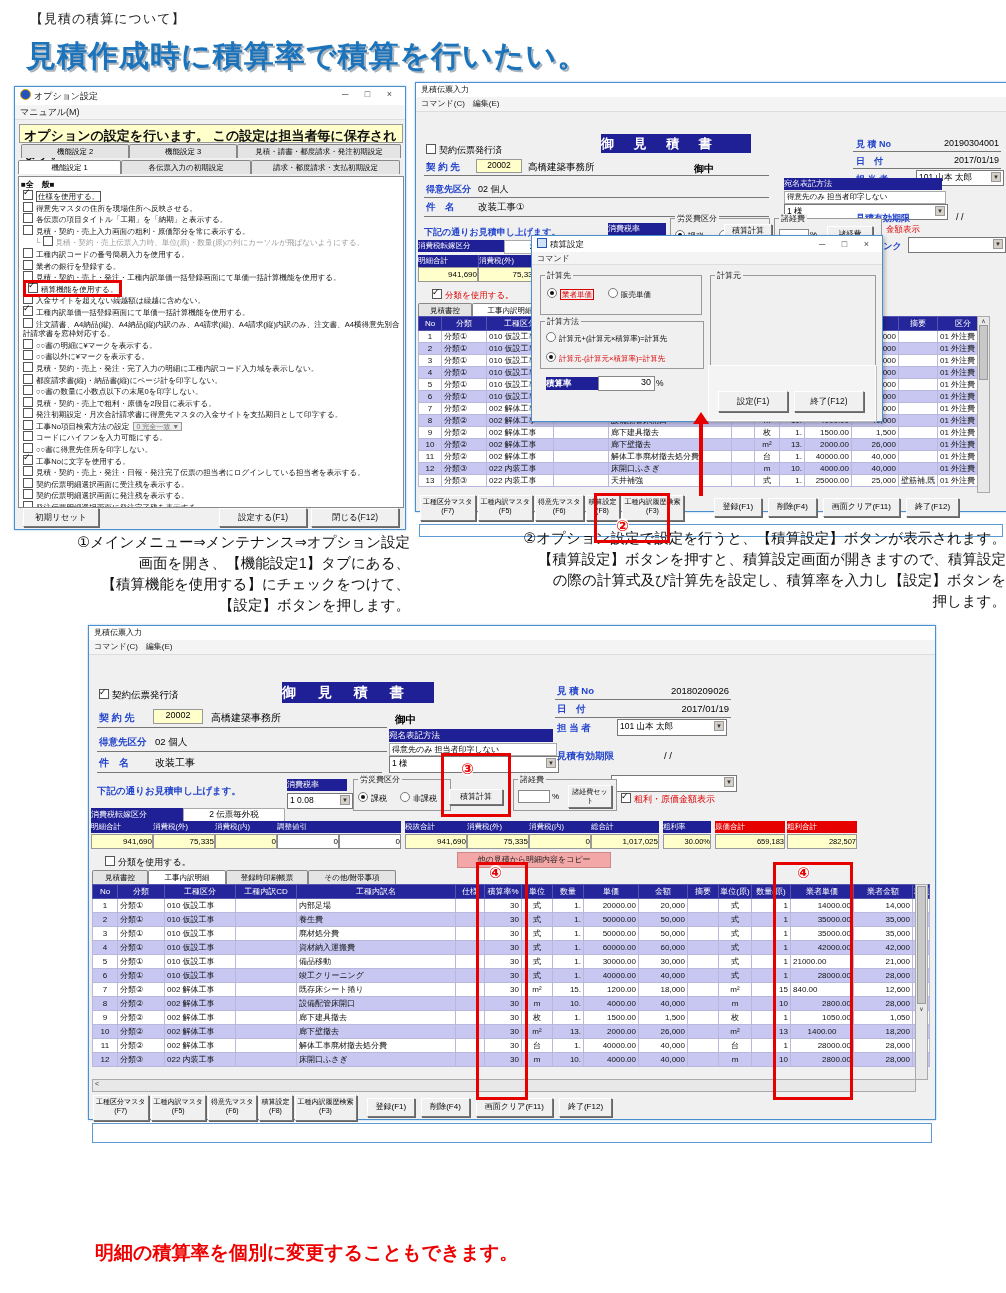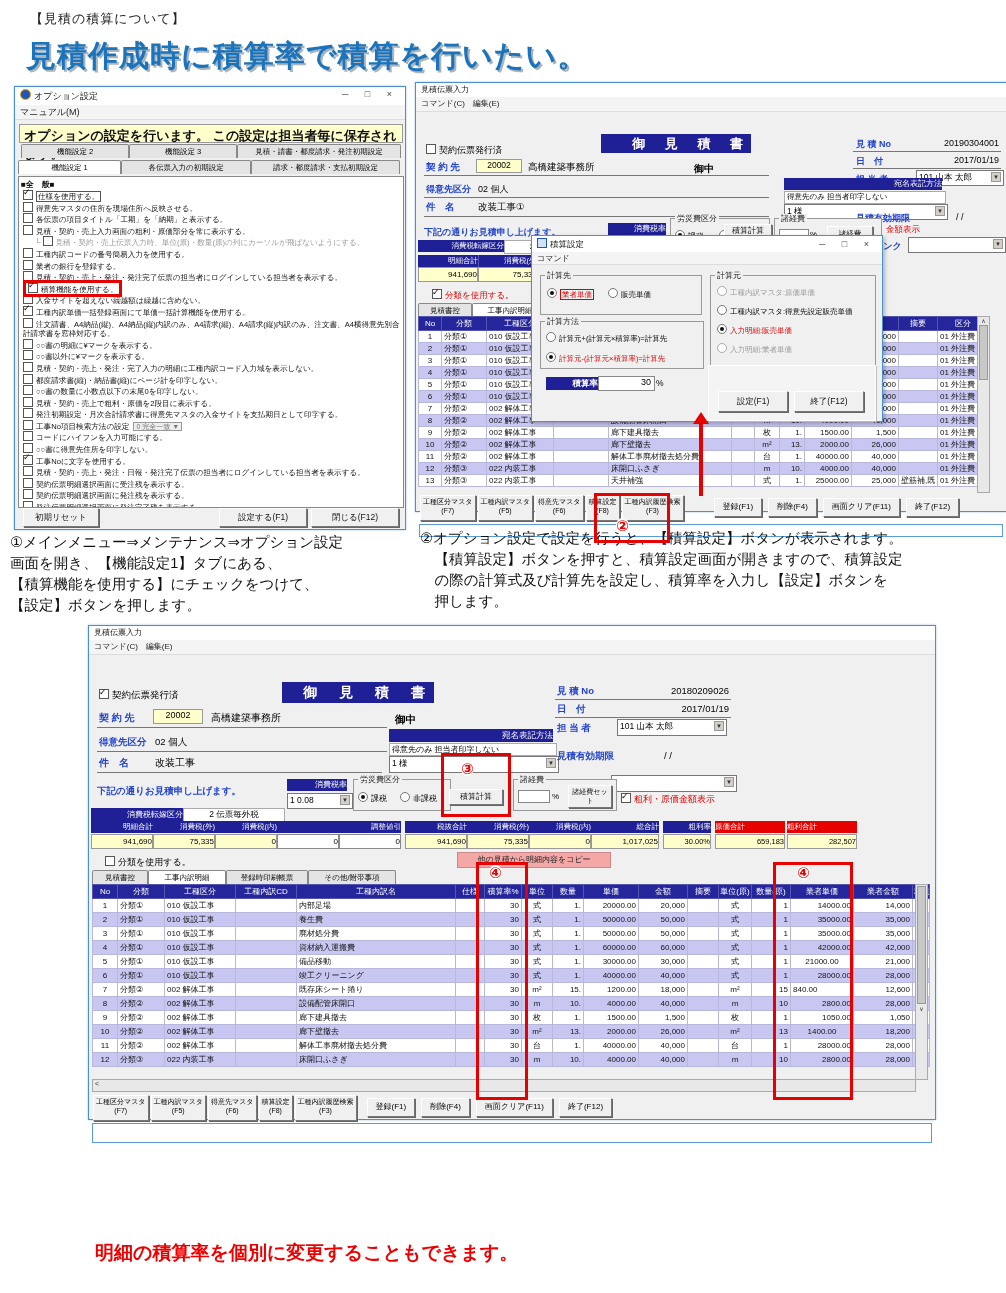--- a/index.html
+++ b/index.html
@@ -7,21 +7,21 @@
   .abs{position:absolute;}
   .kicker{font-size:13px;color:#222;letter-spacing:1px;}
   .headline{font-size:30px;font-weight:bold;color:#1b74bb;text-shadow:2px 2px 0 #aab4bd;letter-spacing:1px;}
   
   .win{position:absolute;background:#f0f0f0;border:1px solid #4a90d0;box-shadow:0 0 2px #9cc4e8;}
   .tbar{height:16px;background:#ffffff;font-size:9px;color:#111;padding:2px 5px 0 5px;white-space:nowrap;}
   .winctl{position:absolute;top:2px;right:6px;font-size:9px;color:#444;letter-spacing:7px;}
   .mbar{height:13px;background:#f4f4f4;font-size:9px;color:#222;padding:1px 5px 0 5px;border-bottom:1px solid #ddd;}
   .body{position:relative;width:100%;}
   
-  .navy{background:#1f1f96;color:#fff;text-align:right;}
+  .navy{background:#1f1f96;color:#fff;text-align:left;}
   .bluelab{color:#2244cc;font-weight:bold;}
   .yellow{background:#ffffcc;border:1px solid #999;}
   .whitebox{background:#fff;border:1px solid #888;}
   .uline{border-bottom:1px solid #777;height:1px;}
   .dd{background:#fff;border:1px solid #777;font-size:8.5px;padding:1px 2px;white-space:nowrap;overflow:hidden;}
   .dd .ar{float:right;background:#d4d0c8;border:1px solid #999;font-size:6px;line-height:8px;padding:0 1px;color:#333;}
   .cb{display:inline-block;width:8px;height:8px;background:#fff;border:1px solid #555;vertical-align:-1px;position:relative;margin-right:3px;flex:none;}
   .cb.on::after{content:"✓";position:absolute;left:-1px;top:-3px;font-size:9px;color:#111;}
   .radio{display:inline-block;width:8px;height:8px;background:#fff;border:1px solid #777;border-radius:50%;vertical-align:-1px;margin-right:3px;position:relative;flex:none;}
   .radio.on::after{content:"";position:absolute;left:2px;top:2px;width:4px;height:4px;border-radius:50%;background:#111;}
@@ -50,21 +50,21 @@
   .opt-row.gray{color:#999;}
   .opt-row.ind{padding-left:14px;}
   .hl{border:3px solid #e60000;display:inline-block;padding:0 2px;margin:-3px 0;position:relative;z-index:5;background:transparent;}
   .mini-select{background:#eee;border:1px solid #999;color:#777;font-size:7px;padding:0 2px;margin-left:4px;}
   
   .redbox{position:absolute;border:3px solid #e60000;z-index:60;}
   .mark{position:absolute;color:#e60000;font-size:15px;font-weight:bold;z-index:65;background:#fff;border-radius:50%;line-height:15px;}
   .arrowshaft{position:absolute;width:4px;background:#e60000;z-index:60;}
   .arrowhead{position:absolute;width:0;height:0;border-left:8px solid transparent;border-right:8px solid transparent;border-bottom:12px solid #e60000;z-index:60;}
   
-  .cap{font-size:14.5px;color:#111;line-height:21px;white-space:pre-line;}
+  .cap{font-size:14.5px;color:#111;line-height:21px;white-space:pre-line;text-align:right;}
   .rednote{font-size:19px;font-weight:bold;color:#ee0000;}
   
   .toolbar{position:absolute;display:flex;align-items:flex-start;}
   .tbbtn{font-size:7px;line-height:8.5px;height:22px;padding:2px 2px 0 2px;margin-right:2px;text-align:center;background:#f0f0f0;border:1px solid #777;border-top-color:#fff;border-left-color:#fff;box-shadow:1px 1px 0 #666;white-space:nowrap;}
   .actbtn{font-size:8px;height:17px;line-height:16px;padding:0 8px;margin-right:6px;text-align:center;background:#f0f0f0;border:1px solid #777;border-top-color:#fff;border-left-color:#fff;box-shadow:1px 1px 0 #666;white-space:nowrap;}
   .status{position:absolute;background:#fff;border:1px solid #5a9bd5;}
   
   .tcell{display:inline-block;font-size:7.5px;height:12px;line-height:12px;overflow:hidden;vertical-align:top;}
   .vcell{display:inline-block;font-size:8px;height:13px;line-height:13px;text-align:right;overflow:hidden;vertical-align:top;padding:0;}
   .redhead{background:#e60000;color:#fff;}
@@ -98,21 +98,21 @@
       <div class="abs" style="left:3px;top:56px;width:380px;height:326px;background:#fff;border:1px solid #888;overflow:hidden;padding:2px 2px;">
         <div style="font-size:8px;font-weight:bold;color:#111;">■全　般■</div>
         <div id="opt-list">
             <div class="opt-row"><span class="cb on"></span><span class="lab boxed">仕様を使用する。</span></div>
             <div class="opt-row"><span class="cb"></span><span class="lab">得意先マスタの住所を現場住所へ反映させる。</span></div>
             <div class="opt-row"><span class="cb"></span><span class="lab">各伝票の項目タイトル「工期」を「納期」と表示する。</span></div>
             <div class="opt-row"><span class="cb"></span><span class="lab">見積・契約・売上入力画面の粗利・原価部分を常に表示する。</span></div>
             <div class="opt-row ind gray"><span style="color: rgb(136, 136, 136);">└ </span><span class="cb"></span><span class="lab">見積・契約・売上伝票入力時、単位(原)・数量(原)の列にカーソルが飛ばないようにする。</span></div>
             <div class="opt-row"><span class="cb"></span><span class="lab">工種内訳コードの番号簡易入力を使用する。</span></div>
             <div class="opt-row"><span class="cb"></span><span class="lab">業者の銀行を登録する。</span></div>
-            <div class="opt-row"><span class="cb"></span><span class="lab">見積・契約・売上・発注・発注完了伝票の担当者にログインしている担当者を表示する。</span></div>
+            <div class="opt-row"><span class="cb"></span><span class="lab">見積・契約・売上・発注・工種内訳単価一括登録画面にて単価一括計算機能を使用する。</span></div>
             <div class="opt-row"><span class="hl"><span class="cb on"></span><span class="lab">積算機能を使用する。</span></span></div>
             <div class="opt-row"><span class="cb"></span><span class="lab">入金サイトを超えない繰越額は繰越に含めない。</span></div>
             <div class="opt-row"><span class="cb on"></span><span class="lab">工種内訳単価一括登録画面にて単価一括計算機能を使用する。</span></div>
             <div class="opt-row"><span class="cb"></span><span class="lab">注文請書、A4納品(縦)、A4納品(縦)内訳のみ、A4請求(縦)、A4請求(縦)内訳のみ、注文書、A4横得意先別合計請求書を窓枠対応する。</span></div>
             <div class="opt-row"><span class="cb"></span><span class="lab">○○書の明細に¥マークを表示する。</span></div>
             <div class="opt-row"><span class="cb"></span><span class="lab">○○書以外に¥マークを表示する。</span></div>
             <div class="opt-row"><span class="cb"></span><span class="lab">見積・契約・売上・発注・完了入力の明細に工種内訳コード入力域を表示しない。</span></div>
             <div class="opt-row"><span class="cb"></span><span class="lab">都度請求書(縦)・納品書(縦)にページ計を印字しない。</span></div>
             <div class="opt-row"><span class="cb"></span><span class="lab">○○書の数量に小数点以下の末尾0を印字しない。</span></div>
             <div class="opt-row"><span class="cb"></span><span class="lab">見積・契約・売上で粗利・原価を2段目に表示する。</span></div>
@@ -443,26 +443,20 @@
         <div class="body" style="height:158px;">
           <div class="fset" style="left:8px;top:10px;width:160px;height:38px;">
             <span class="leg">計算先</span>
             <span id="g1" style="position:absolute;left:6px;top:12px;display:flex;gap:14px;">
                 <span style="white-space: nowrap; font-size: 7.5px;"><span class="radio on"></span><span style="color: rgb(221, 0, 0); border: 1px solid rgb(221, 0, 0); padding: 0px 1px;">業者単価</span></span>
                 <span style="white-space: nowrap; font-size: 7.5px;"><span class="radio"></span><span>販売単価</span></span>
               </span>
           </div>
           <div class="fset" style="left:178px;top:10px;width:164px;height:92px;">
             <span class="leg">計算元</span>
-            <span id="g3" style="position:absolute;left:6px;top:10px;display:flex;flex-direction:column;gap:7px;width:154px;">
-                <span style="white-space: nowrap; font-size: 7.5px;"><span class="radio dis"></span><span style="color: rgb(154, 154, 154);">工種内訳マスタ:原価単価</span></span>
-                <span style="white-space: nowrap; font-size: 7.5px;"><span class="radio"></span><span>工種内訳マスタ:得意先設定販売単価</span></span>
-                <span style="white-space: nowrap; font-size: 7.5px;"><span class="radio on"></span><span style="color: rgb(221, 0, 0);">入力明細:販売単価</span></span>
-                <span style="white-space: nowrap; font-size: 7.5px;"><span class="radio dis"></span><span style="color: rgb(154, 154, 154);">入力明細:業者単価</span></span>
-              </span>
           </div>
           <div class="fset" style="left:8px;top:56px;width:162px;height:46px;">
             <span class="leg">計算方法</span>
             <span id="g2" style="position:absolute;left:5px;top:10px;display:flex;flex-direction:column;gap:8px;width:154px;">
                 <span style="white-space: nowrap; font-size: 7.5px;"><span class="radio"></span><span>計算元+(計算元×積算率)=計算先</span></span>
                 <span style="white-space: nowrap; font-size: 7.5px;"><span class="radio on"></span><span style="color: rgb(221, 0, 0);">計算元-(計算元×積算率)=計算先</span></span>
               </span>
           </div>
           <div class="abs navy" style="left:14px;top:112px;width:52px;height:13px;font-size:8.5px;line-height:13px;font-weight:bold;">積算率</div>
           <div class="abs whitebox" style="left:66px;top:111px;width:52px;height:13px;font-size:9px;text-align:right;padding-right:3px;">30</div>
@@ -685,21 +679,21 @@
                 <td style="text-align: left; height: 13px;">備品移動</td>
                 <td style="text-align: left; height: 13px;"></td>
                 <td style="text-align: right; height: 13px;">30</td>
                 <td style="text-align: center; height: 13px;">式</td>
                 <td style="text-align: right; height: 13px;">1.</td>
                 <td style="text-align: right; height: 13px;">30000.00</td>
                 <td style="text-align: right; height: 13px;">30,000</td>
                 <td style="text-align: left; height: 13px;"></td>
                 <td style="text-align: center; height: 13px;">式</td>
                 <td style="text-align: right; height: 13px;">1</td>
-                <td style="text-align: center; height: 13px;">21000.00</td>
+                <td style="text-align: left; height: 13px;">21000.00</td>
                 <td style="text-align: right; height: 13px;">21,000</td>
                 <td style="text-align: left; height: 13px;"></td>
               </tr>
               <tr class="r1">
                 <td style="text-align: center; height: 13px;">6</td>
                 <td style="text-align: left; height: 13px;">分類①</td>
                 <td style="text-align: left; height: 13px;">010 仮設工事</td>
                 <td style="text-align: left; height: 13px;"></td>
                 <td style="text-align: left; height: 13px;">竣工クリーニング</td>
                 <td style="text-align: left; height: 13px;"></td>

